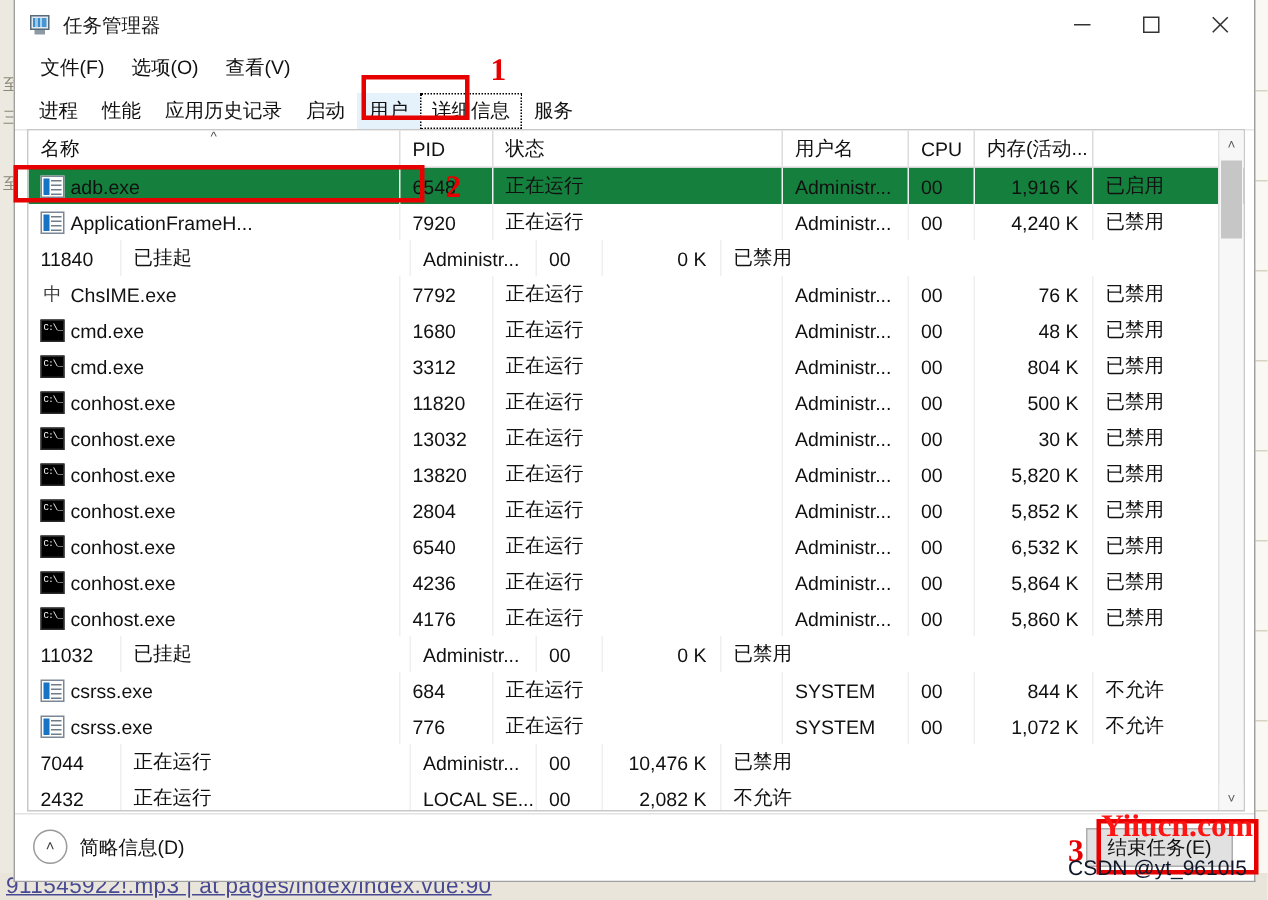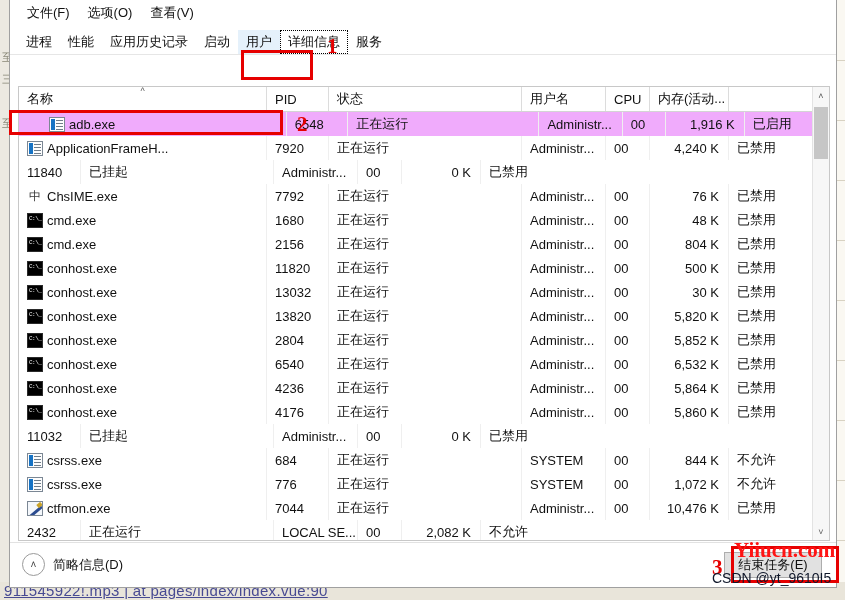--- a/index.html
+++ b/index.html
@@ -128,21 +128,21 @@
   }
   .sort-caret {
     position: absolute; left: 50%; top: 0px; transform: translateX(-50%);
     font-size: 9px; color: #555; line-height: 8px;
   }
   .tbody { position: relative; }
   .row {
     display: flex; height: 24px; align-items: center; font-size: 13px; color: #111;
     box-sizing: border-box;
   }
-  .row.sel { background: #f0abfc; padding-left: 22px; }
+  .row.sel { background: #15803d; }
   .cell {
     box-sizing: border-box; height: 100%; display: flex; align-items: center;
     padding-left: 8px; white-space: nowrap; overflow: hidden;
     border-right: 1px solid #efefef;
   }
   .cell.r { justify-content: flex-end; padding-right: 9px; padding-left: 0; }
   .cell.plain { border-right: none; }
 
   
   .pic { width: 16px; height: 15px; margin-right: 4px; flex: none; position: relative; }
@@ -248,20 +248,45 @@
     <i style="top:360px"></i>
   <i style="top:420px"></i>
     <i style="top:480px"></i>
     <i style="top:540px"></i>
 </div>
 <div class="bg-bottom-band"></div>
 <div class="bg-link-text">911545922!.mp3  |   at pages/index/index.vue:90</div>
 
 <div class="window">
 
+  <div class="titlebar">
+    <div class="title-icon">
+      <div class="mon"></div>
+        <div class="stand"></div>
+    </div>
+    <div class="title-text">任务管理器</div>
+    <div class="win-controls">
+      <div class="win-btn">
+        <svg width="13" height="13" viewBox="0 0 13 13">
+            <line x1="1" y1="6.5" x2="12" y2="6.5" stroke="#333" stroke-width="1"></line>
+          </svg>
+      </div>
+      <div class="win-btn">
+        <svg width="13" height="13" viewBox="0 0 13 13">
+            <rect x="1.5" y="1.5" width="10" height="10" fill="none" stroke="#333" stroke-width="1"></rect>
+          </svg>
+      </div>
+      <div class="win-btn">
+        <svg width="13" height="13" viewBox="0 0 13 13">
+            <line x1="1.5" y1="1.5" x2="11.5" y2="11.5" stroke="#333" stroke-width="1.1"></line>
+            <line x1="11.5" y1="1.5" x2="1.5" y2="11.5" stroke="#333" stroke-width="1.1"></line>
+          </svg>
+      </div>
+    </div>
+  </div>
 
   <div class="menubar">
     <div class="menu-item">文件(F)</div>
     <div class="menu-item">选项(O)</div>
     <div class="menu-item">查看(V)</div>
   </div>
 
   <div class="tabstrip">
     <div class="tab">进程</div>
     <div class="tab">性能</div>
@@ -413,21 +438,21 @@
           <div class="cell plain" style="width:85px">
             <span>已禁用</span>
           </div>
         </div>
         <div class="row">
           <div class="cell" style="width:248px">
             <span class="pic cmd">C:\_</span>
             <span>cmd.exe</span>
           </div>
           <div class="cell" style="width:62px">
-            <span>2156</span>
+            <span>3312</span>
           </div>
           <div class="cell" style="width:193px">
             <span>正在运行</span>
           </div>
           <div class="cell" style="width:84px">
             <span>Administr...</span>
           </div>
           <div class="cell" style="width:44px">
             <span>00</span>
           </div>
@@ -668,24 +693,20 @@
             <span>00</span>
           </div>
           <div class="cell r" style="width:79px">
             <span>1,072 K</span>
           </div>
           <div class="cell plain" style="width:85px">
             <span>不允许</span>
           </div>
         </div>
         <div class="row">
-          <div class="cell" style="width:248px">
-            <span class="pic pen"></span>
-            <span>ctfmon.exe</span>
-          </div>
           <div class="cell" style="width:62px">
             <span>7044</span>
           </div>
           <div class="cell" style="width:193px">
             <span>正在运行</span>
           </div>
           <div class="cell" style="width:84px">
             <span>Administr...</span>
           </div>
           <div class="cell" style="width:44px">

